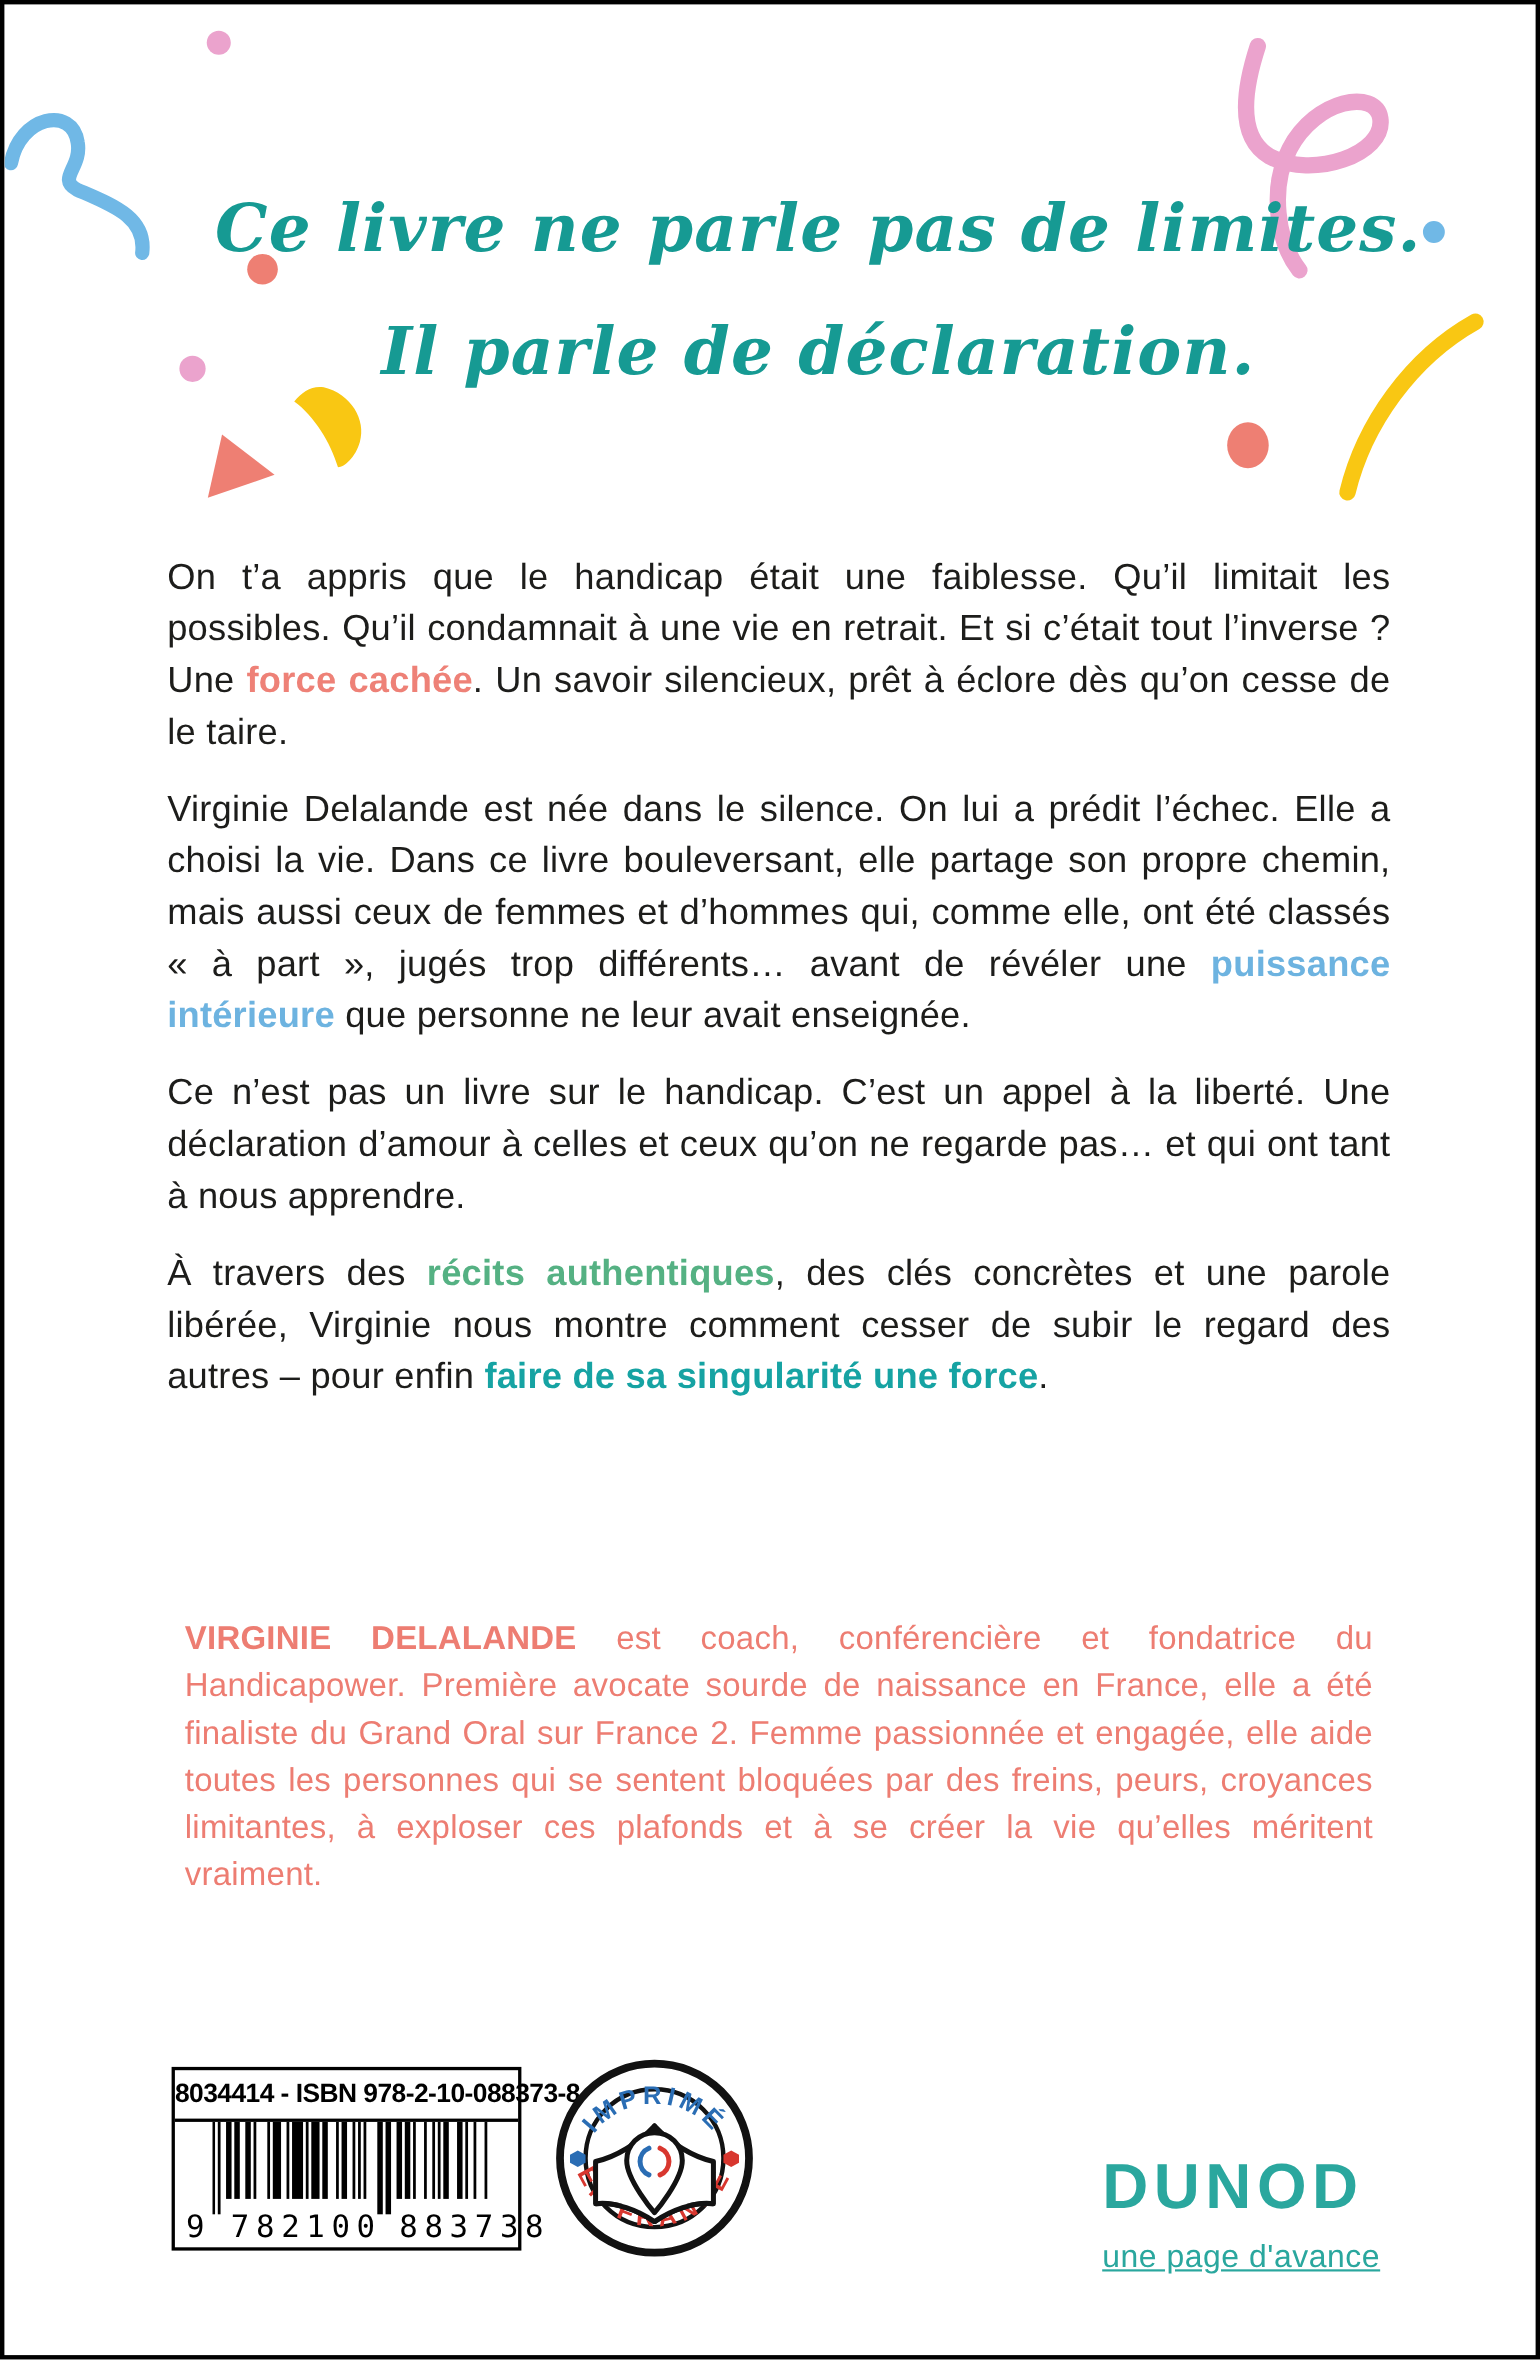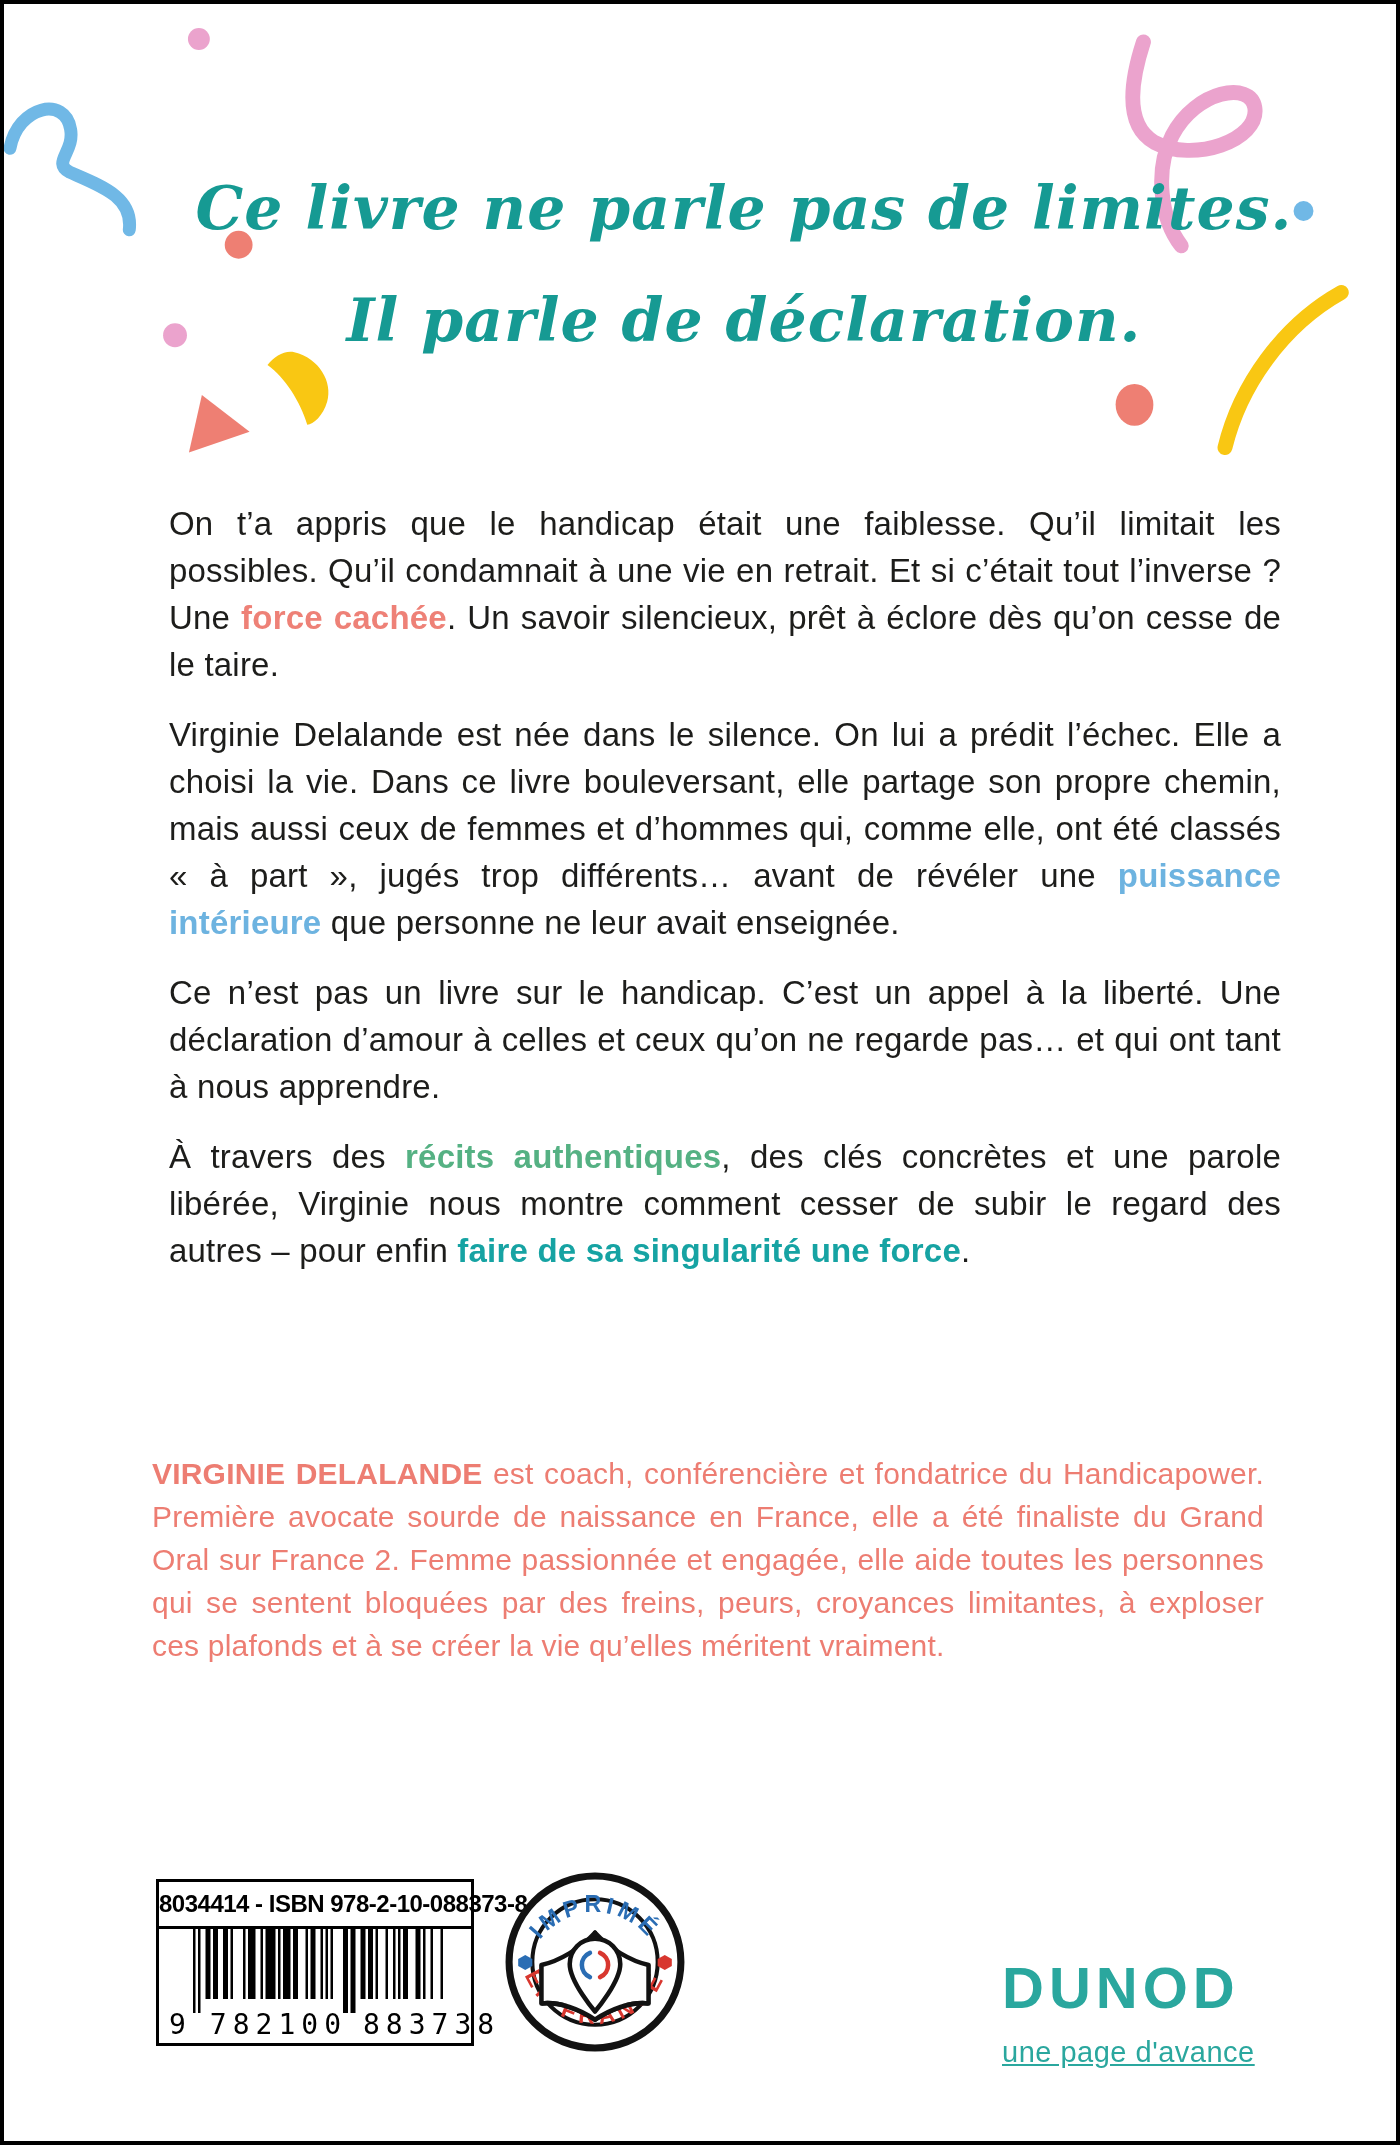--- a/index.html
+++ b/index.html
@@ -16,34 +16,34 @@
   .tagline{
     position:absolute;left:0;top:148px;width:100%;
     text-align:center;
     font-family:"DejaVu Serif", serif;
     font-style:italic;font-weight:600;
     font-size:60px;line-height:112px;
     letter-spacing:1px;
     padding-left:44px;
   }
   .body-copy{
-    position:absolute;left:165px;top:496px;width:1112px;
+    position:absolute;left:148px;top:496px;width:1112px;
   }
   .body-copy p{
     margin:0 0 23px 0;
     font-size:33px;line-height:47px;
     color:#1d1d1b;
     text-align:justify;
     letter-spacing:0.2px;
   }
   .bio{
     position:absolute;left:148px;top:1448px;width:1112px;
   }
   .bio p{
-    margin:0;font-size:30px;line-height:43px;
+    margin:16px;font-size:30px;line-height:43px;
     text-align:justify;letter-spacing:0.2px;
   }
   
   .barcode-box{
     position:absolute;left:152px;top:1875px;width:318px;height:167px;
     border:3px solid #000;box-sizing:border-box;background:#fff;
   }
   .barcode-label{
     height:44px;line-height:44px;text-align:center;
     font-size:24px;font-weight:bold;letter-spacing:-0.5px;

